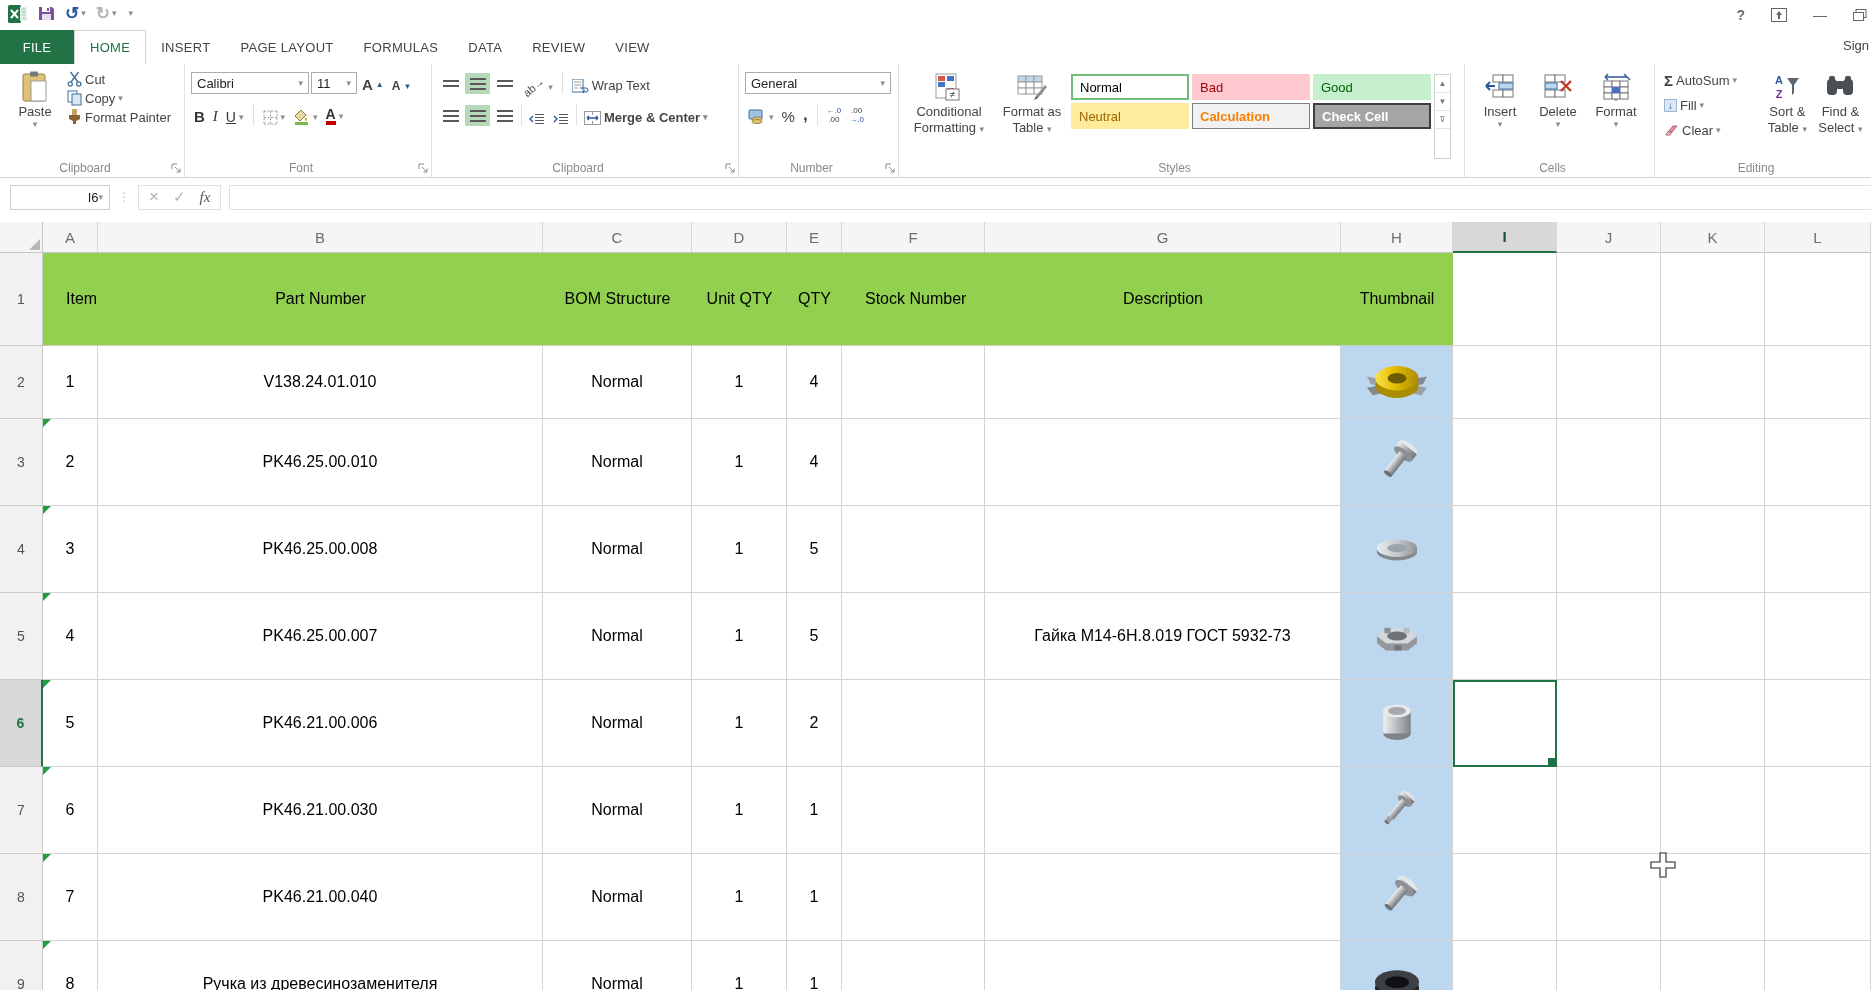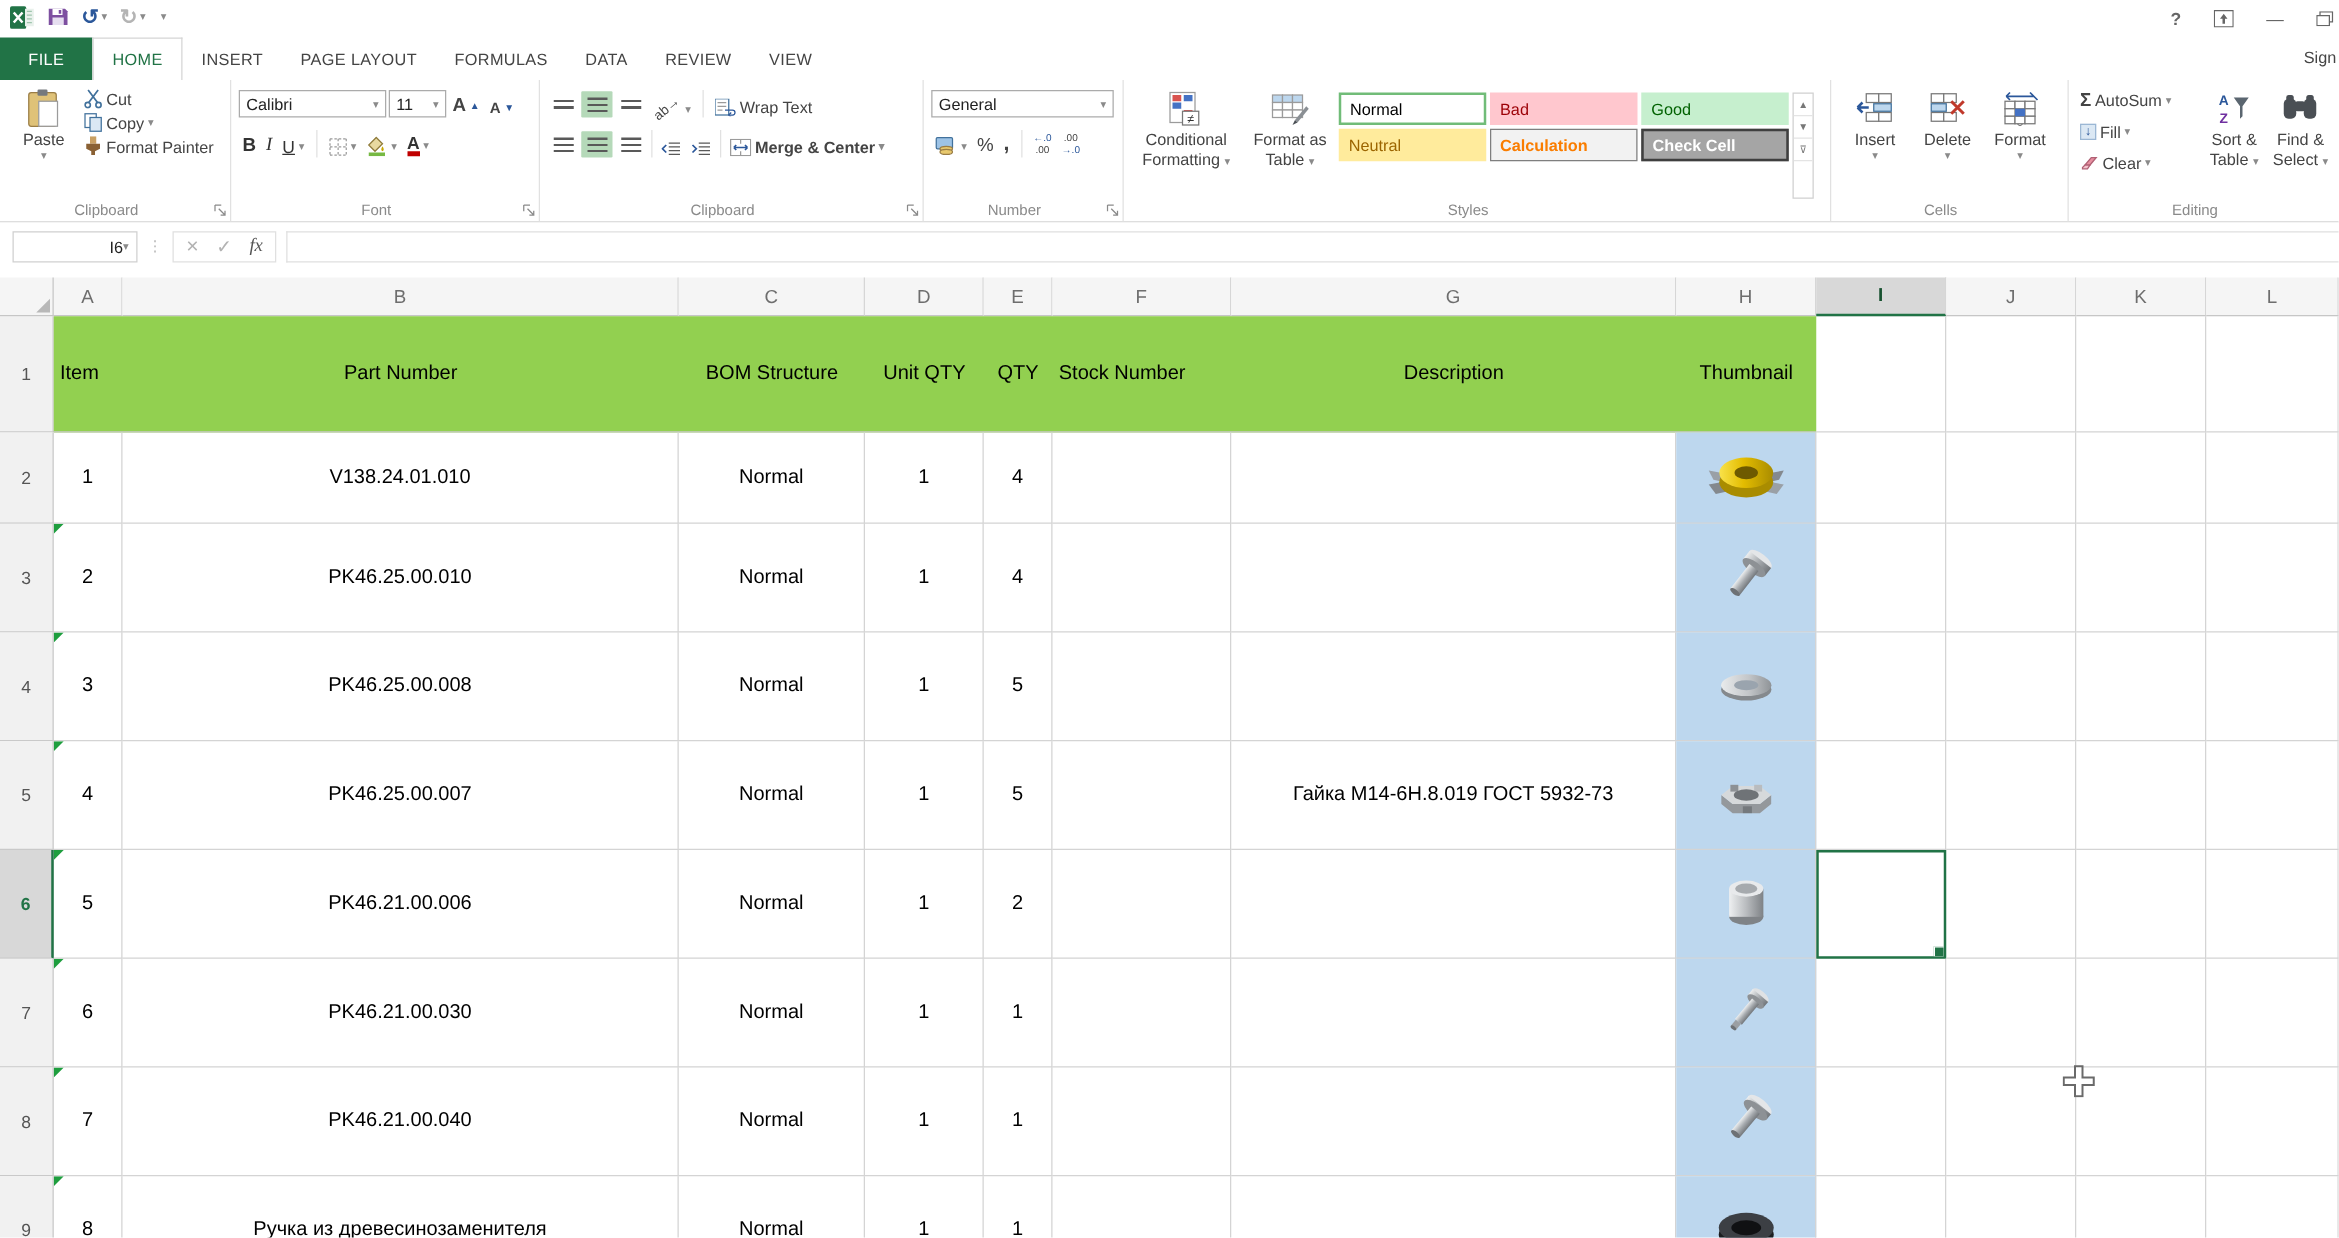--- a/index.html
+++ b/index.html
@@ -85,21 +85,21 @@
     display:flex; align-items:center; justify-content:center; font-size:14px; color:#555; overflow:hidden;}
   .rh.selrh { background:#d8d8d8; color:#217346; font-weight:bold; border-right:2px solid #217346; }
   .c { border-right:1px solid #d4d4d4; border-bottom:1px solid #d4d4d4; display:flex; align-items:center;
     justify-content:center; font-size:16px; color:#000; overflow:hidden; position:relative; white-space:nowrap;}
   .flag::before { content:""; position:absolute; left:0; top:0;
     border-top:8px solid #1e9e3e; border-right:8px solid transparent; }
   .headrow { height:93px; }
   .greenband { grid-column:2/10; background:#92d050; border-bottom:1px solid #c9c9c9; display:grid;
     grid-template-columns:55px 445px 149px 95px 55px 143px 356px 112px; }
   .hcell { display:flex; align-items:center; justify-content:center; font-size:16px; color:#000; }
-  .hcell.left { justify-content:flex-start; padding-left:5px; }
+  .hcell.left { justify-content:flex-start; padding-left:23px; }
   .ch-thumb { background:#bdd7ee; }
   .sel { border:2px solid #217346 !important; background:#fff; }
   .sel::after { content:""; position:absolute; right:-1px; bottom:-1px; width:7px; height:7px;
     background:#217346; border:1px solid #fff; }
 
   
   .cursor { position:absolute; left:1650px; top:852px; width:26px; height:26px; pointer-events:none; }
 
   svg { display:block; }
   .icw { display:flex; align-items:center; justify-content:center; }

